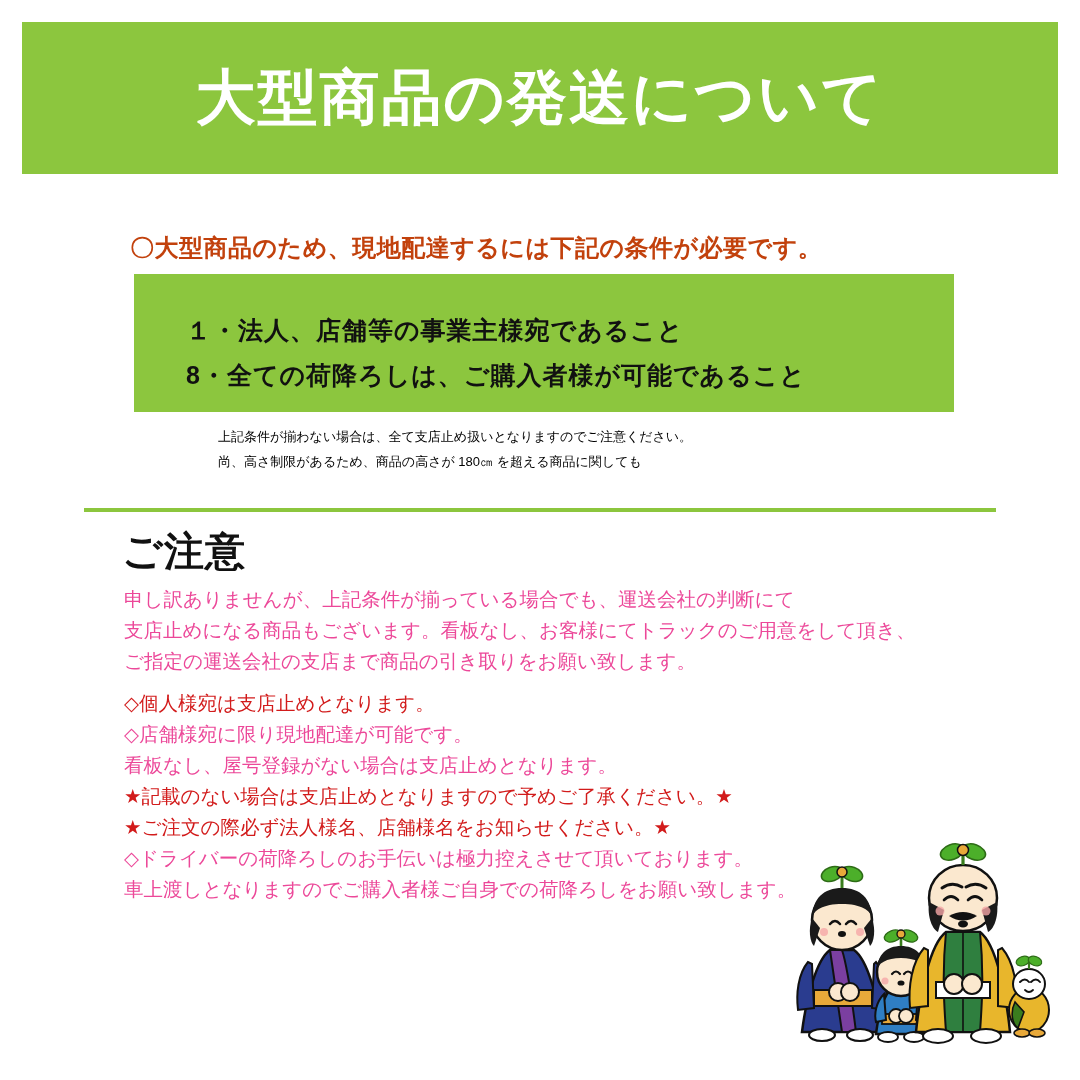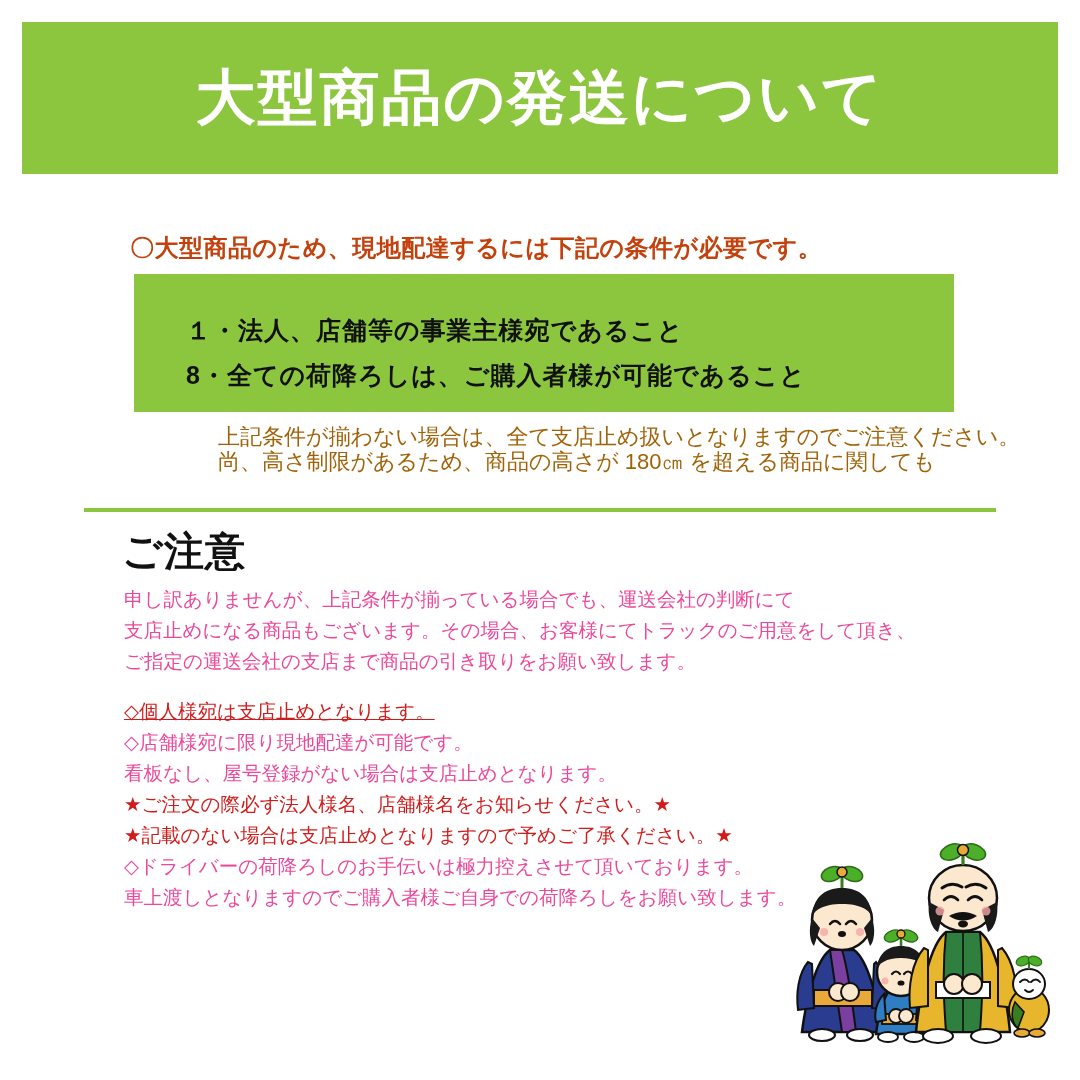--- a/index.html
+++ b/index.html
@@ -73,22 +73,22 @@
     white-space: nowrap;
   }
 
   .note-block {
     position: absolute;
     left: 218px;
     top: 424px;
     width: 790px;
   }
   .note-line {
-    font-size: 22px;
-    color: #a16207;
+    font-size: 13px;
+    color: #000000;
     line-height: 25px;
     white-space: nowrap;
   }
 
   
   .divider {
     position: absolute;
     left: 84px;
     top: 508px;
     width: 912px;
@@ -116,22 +116,21 @@
   .body-line {
     font-size: 19.5px;
     line-height: 31px;
     color: #ec4899;
     white-space: nowrap;
   }
   .body-line.red {
     color: #d21b1b;
   }
   .body-line.gap {
-    margin-top: 19px;
-    text-decoration: underline;
+    margin-top: 11px;
   }
 
   
   .mascots {
     position: absolute;
     left: 786px;
     top: 832px;
     width: 268px;
     height: 228px;
   }
@@ -159,28 +158,28 @@
     <div class="note-line">上記条件が揃わない場合は、全て支店止め扱いとなりますのでご注意ください。</div>
     <div class="note-line">尚、高さ制限があるため、商品の高さが 180㎝ を超える商品に関しても</div>
   </div>
 
   <div class="divider"></div>
 
   <div class="caution-title">ご注意</div>
 
   <div class="caution-body">
     <div class="body-line">申し訳ありませんが、上記条件が揃っている場合でも、運送会社の判断にて</div>
-    <div class="body-line">支店止めになる商品もございます。その場合、お客様にてトラックのご用意をして頂き、</div>
+    <div class="body-line">支店止めになる商品もございます。看板なし、お客様にてトラックのご用意をして頂き、</div>
     <div class="body-line">ご指定の運送会社の支店まで商品の引き取りをお願い致します。</div>
 
     <div class="body-line red gap">◇個人様宛は支店止めとなります。</div>
     <div class="body-line">◇店舗様宛に限り現地配達が可能です。</div>
     <div class="body-line">看板なし、屋号登録がない場合は支店止めとなります。</div>
+    <div class="body-line red">★記載のない場合は支店止めとなりますので予めご了承ください。★</div>
     <div class="body-line red">★ご注文の際必ず法人様名、店舗様名をお知らせください。★</div>
-    <div class="body-line red">★記載のない場合は支店止めとなりますので予めご了承ください。★</div>
     <div class="body-line">◇ドライバーの荷降ろしのお手伝いは極力控えさせて頂いております。</div>
     <div class="body-line">車上渡しとなりますのでご購入者様ご自身での荷降ろしをお願い致します。</div>
   </div>
 
   <div class="mascots">
     <svg width="268" height="228" viewBox="0 0 268 228" xmlns="http://www.w3.org/2000/svg">
 
       <g>
 
         <path d="M44 118 C30 128 20 168 16 200 L96 200 C92 168 82 128 68 118 Z" fill="#2a3c8f" stroke="#111" stroke-width="2.5"></path>

